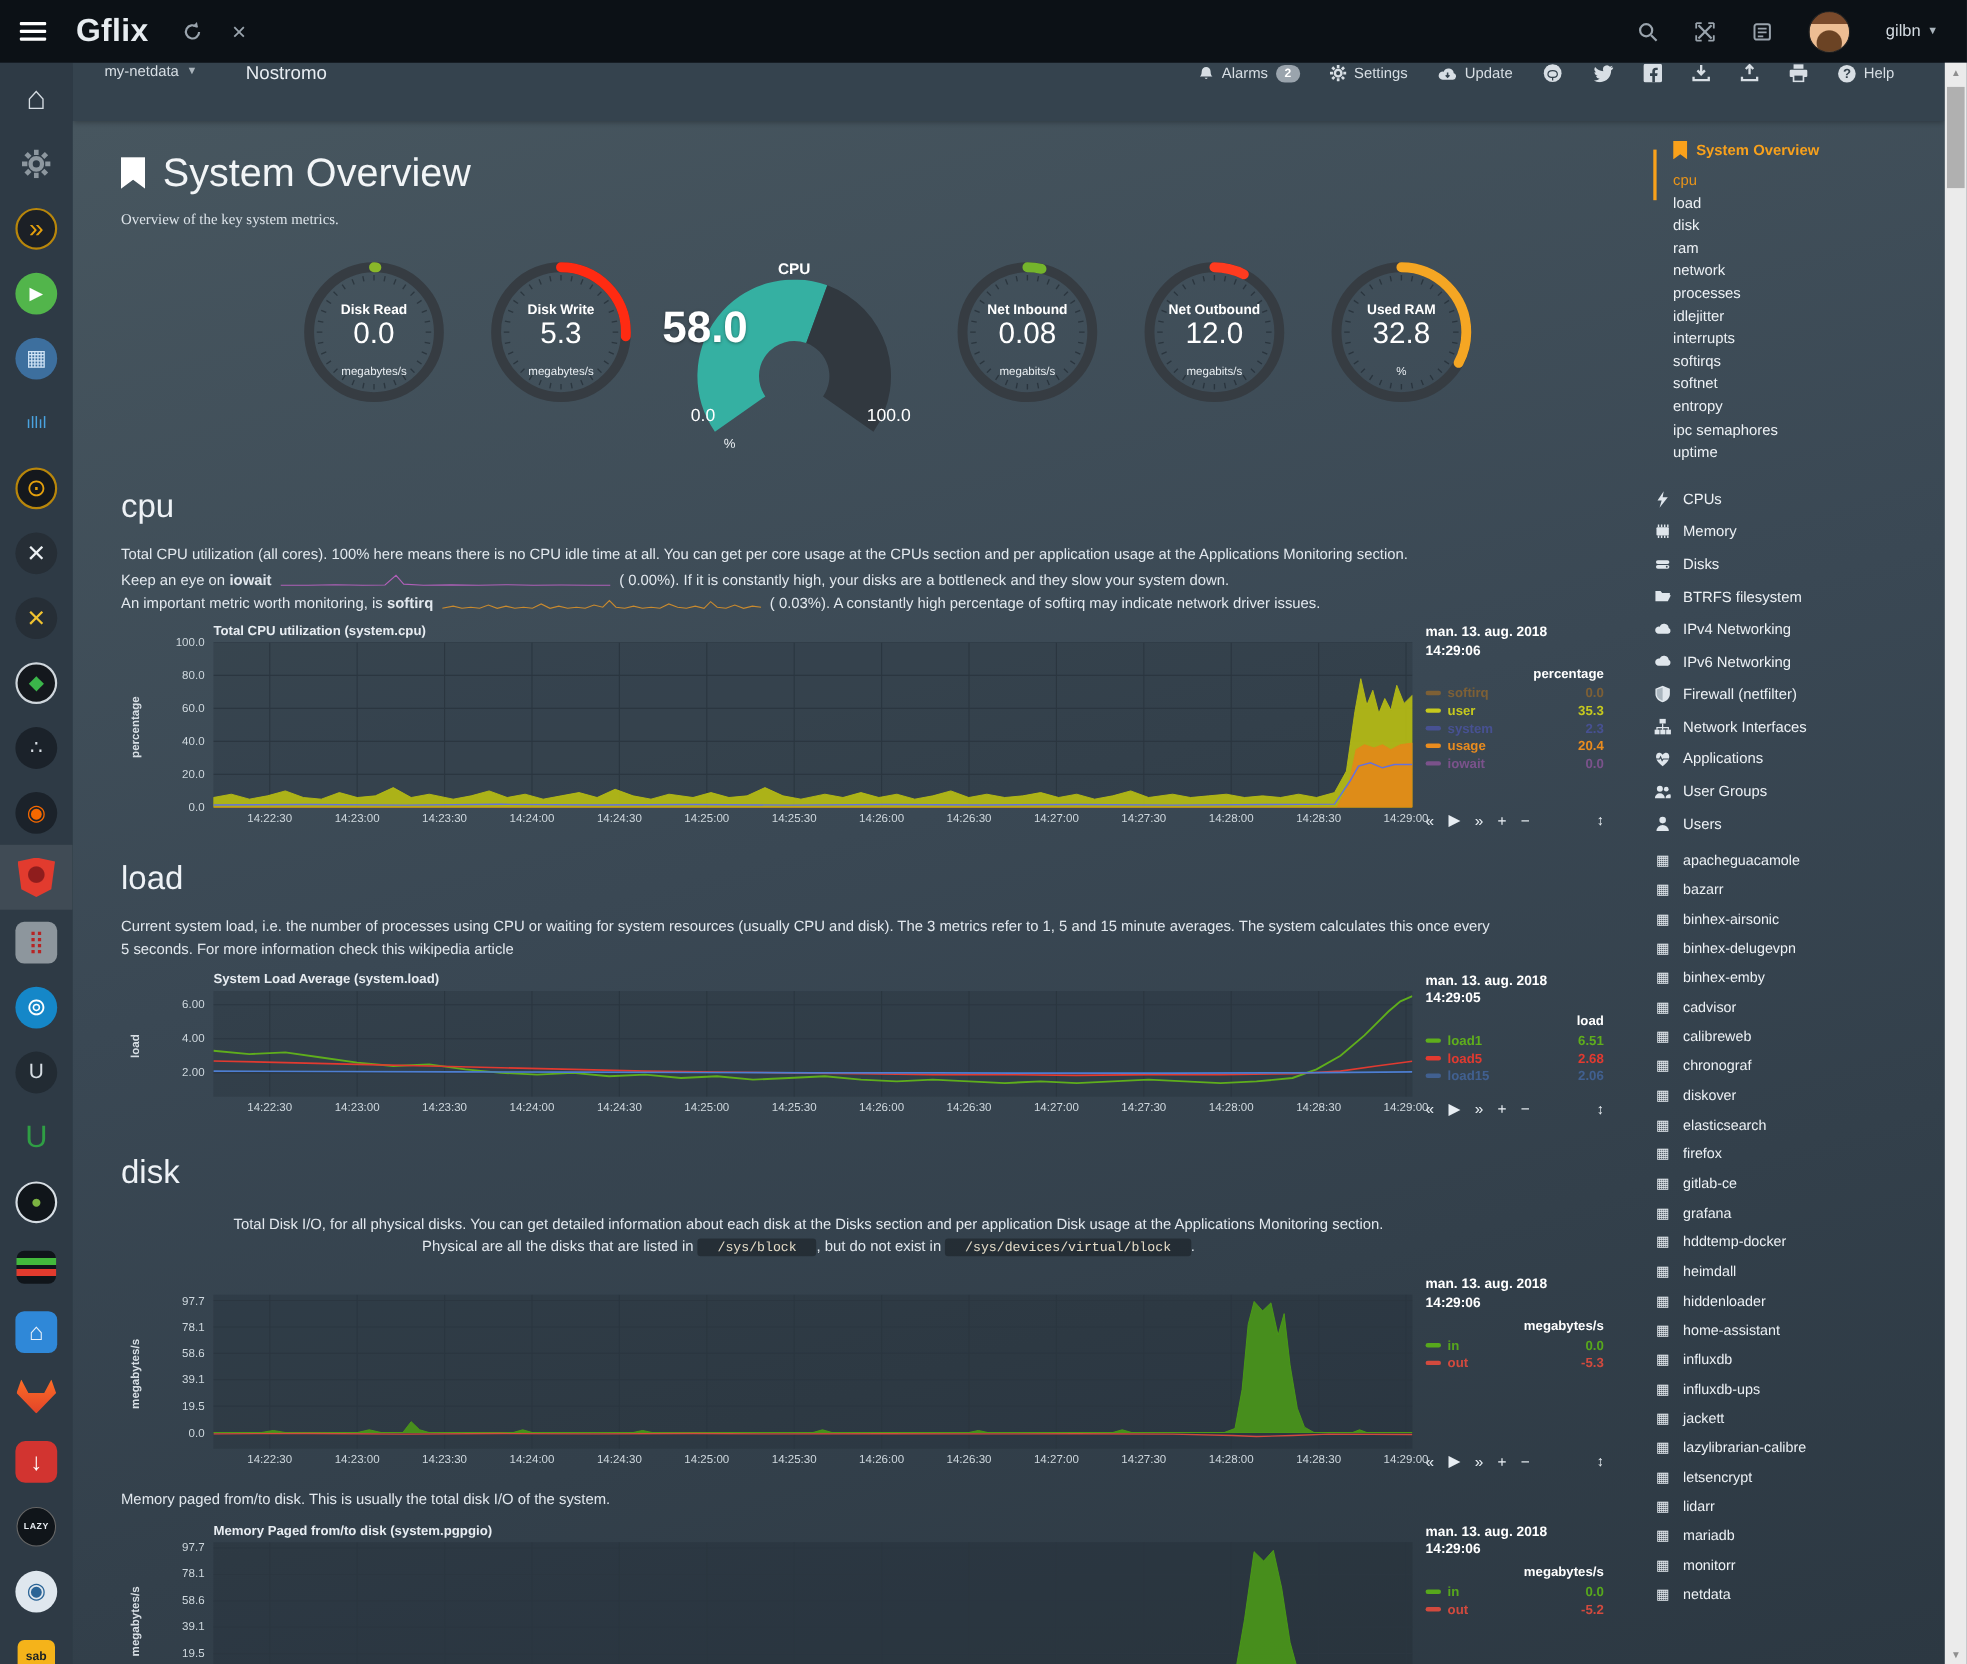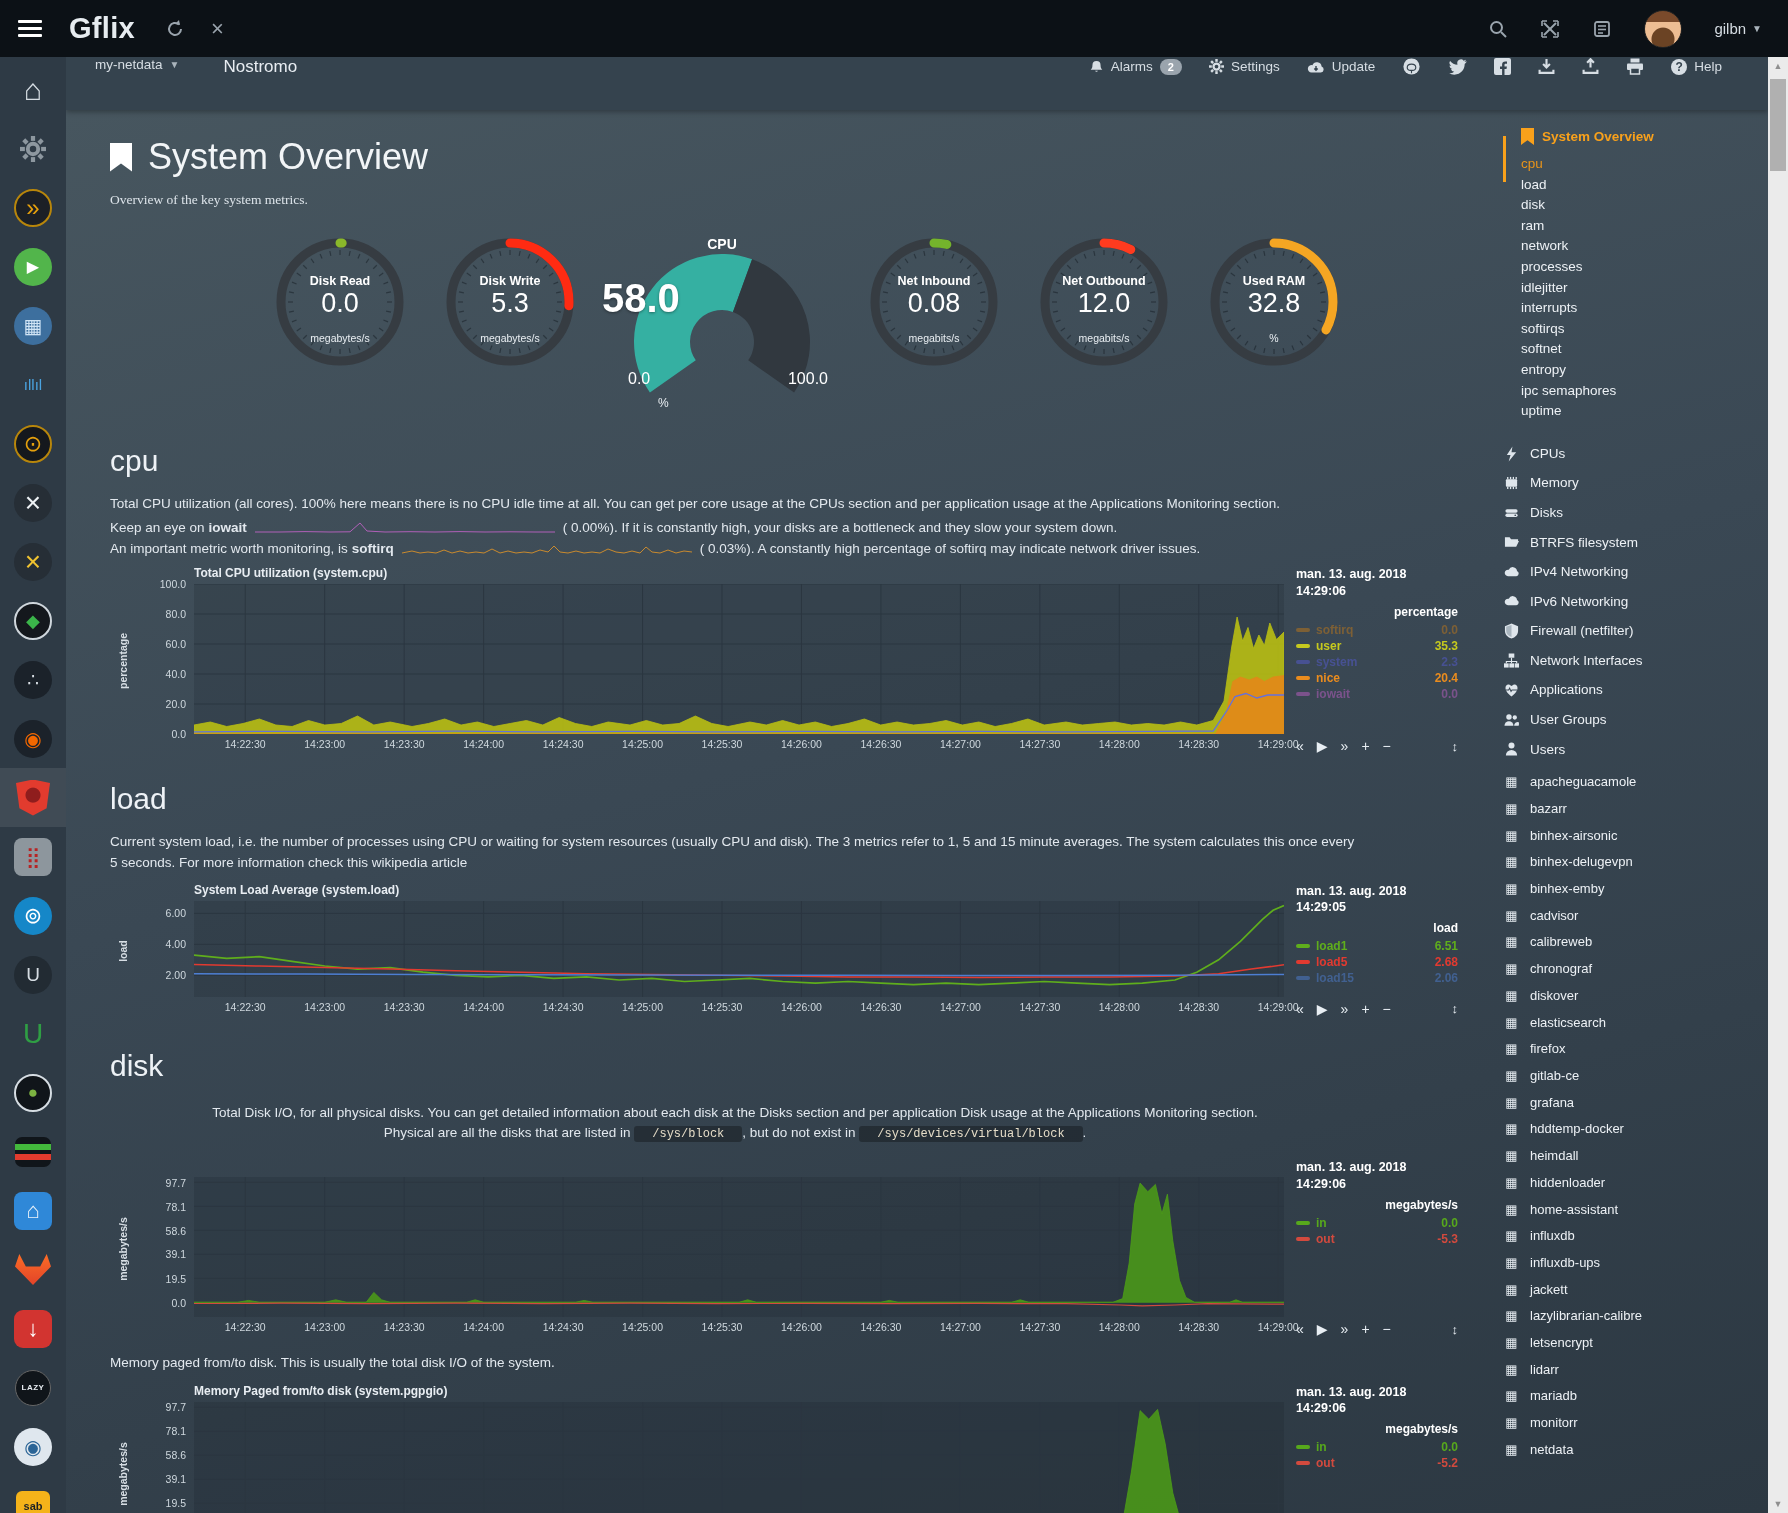--- a/index.html
+++ b/index.html
@@ -620,21 +620,21 @@
             <span style="color: rgb(198, 201, 30);">user</span>
             <span class="lv" style="color: rgb(198, 201, 30);">35.3</span>
           </div>
           <div class="lrow dim">
             <span class="sw" style="background: rgb(85, 91, 210);"></span>
             <span style="color: rgb(85, 91, 210);">system</span>
             <span class="lv" style="color: rgb(85, 91, 210);">2.3</span>
           </div>
           <div class="lrow">
             <span class="sw" style="background: rgb(234, 140, 30);"></span>
-            <span style="color: rgb(234, 140, 30);">nice</span>
+            <span style="color: rgb(234, 140, 30);">usage</span>
             <span class="lv" style="color: rgb(234, 140, 30);">20.4</span>
           </div>
           <div class="lrow dim">
             <span class="sw" style="background: rgb(188, 94, 196);"></span>
             <span style="color: rgb(188, 94, 196);">iowait</span>
             <span class="lv" style="color: rgb(188, 94, 196);">0.0</span>
           </div>
           <div class="controls">
             <span>«</span>
             <span>▶</span>

